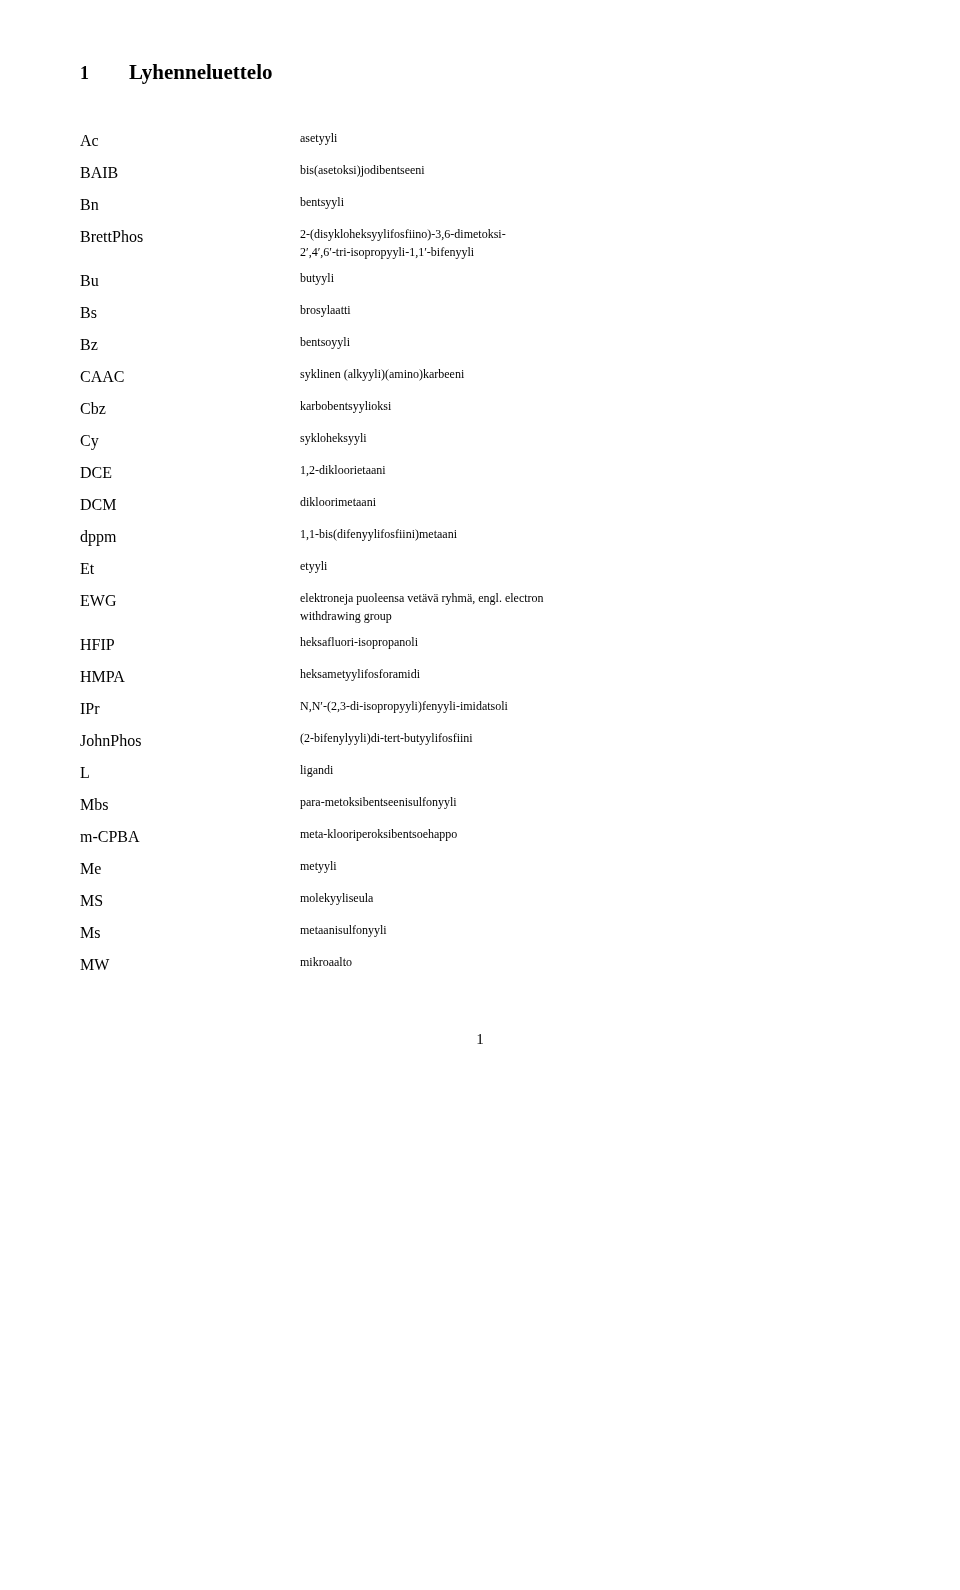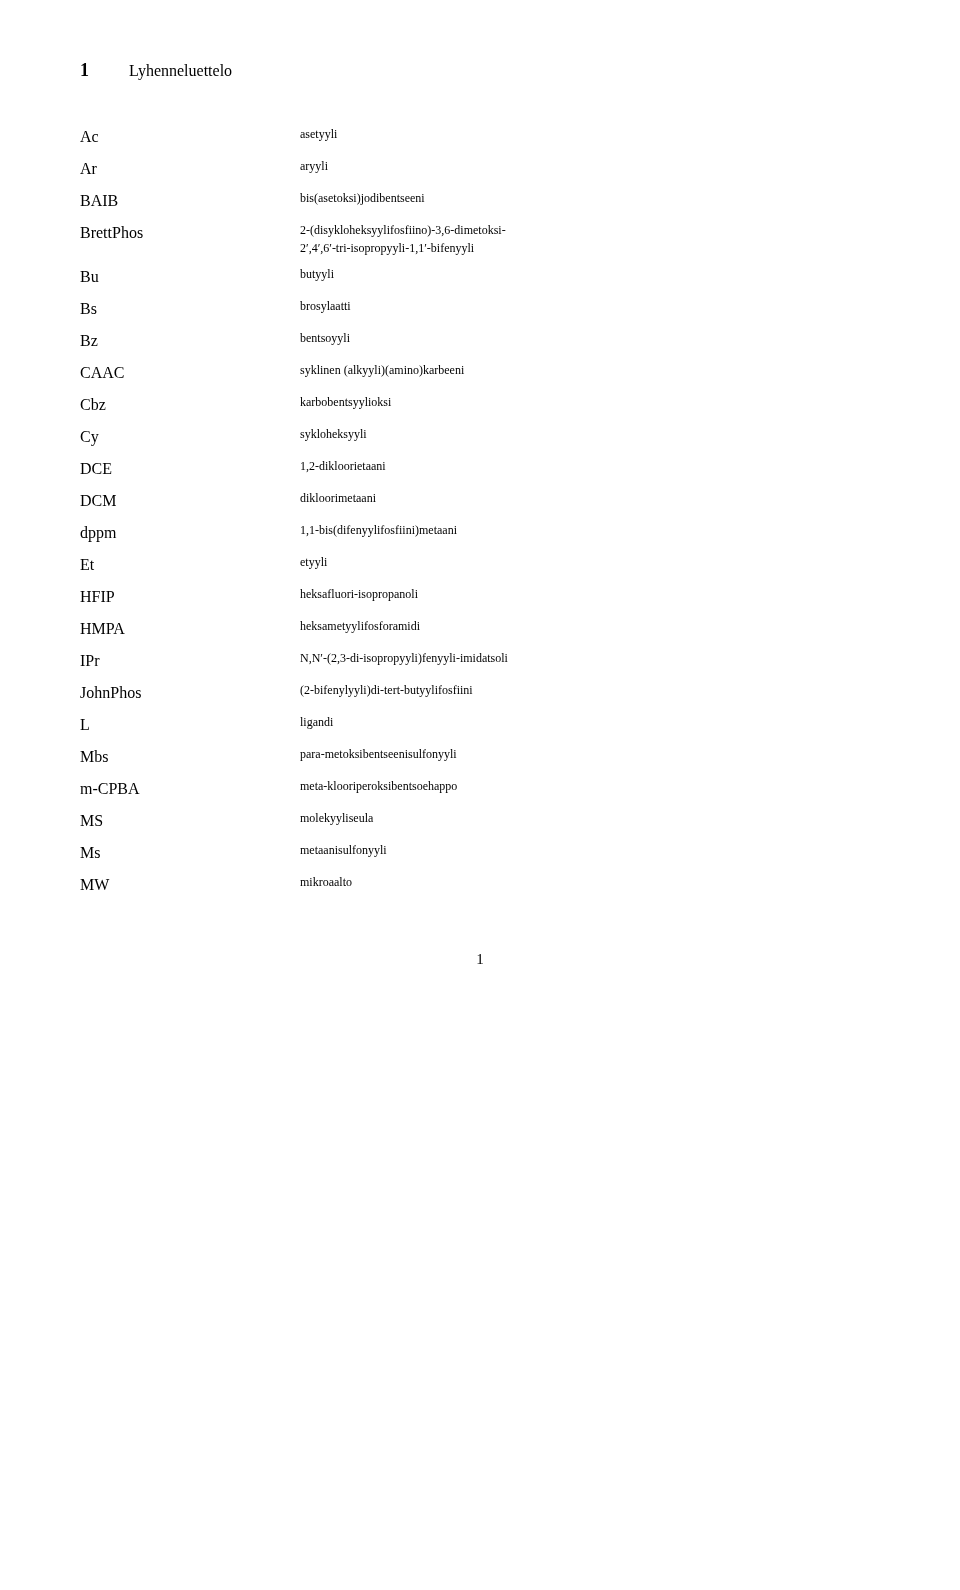--- a/index.html
+++ b/index.html
@@ -16,22 +16,22 @@
       display: flex;
       align-items: baseline;
       margin-bottom: 40px;
     }
     .chapter-number {
       font-size: 18px;
       font-weight: bold;
       margin-right: 40px;
     }
     .chapter-title {
-      font-size: 16px;
-      font-weight: normal;
+      font-size: 21px;
+      font-weight: bold;
     }
     .abbrev-table {
       width: 100%;
       border-collapse: collapse;
     }
     .abbrev-table tr td {
       padding: 4px 0;
       vertical-align: top;
       line-height: 1.5;
     }
@@ -56,26 +56,26 @@
   <span class="chapter-title">Lyhenneluettelo</span>
 </div>
 
 <table class="abbrev-table">
   <tbody id="abbrev-body">
   <tr>
         <td>Ac</td>
         <td>asetyyli</td>
       </tr>
       <tr>
-        <td>Ar</td>
-        <td>aryyli</td>
+        <td>BAIB</td>
+        <td>bis(asetoksi)jodibentseeni</td>
       </tr>
       <tr>
-        <td>BAIB</td>
-        <td>bis(asetoksi)jodibentseeni</td>
+        <td>Bn</td>
+        <td>bentsyyli</td>
       </tr>
       <tr>
         <td>BrettPhos</td>
         <td>2-(disykloheksyylifosfiino)-3,6-dimetoksi-<br>2ʹ,4ʹ,6ʹ-tri-isopropyyli-1,1ʹ-bifenyyli</td>
       </tr>
       <tr>
         <td>Bu</td>
         <td>butyyli</td>
       </tr>
       <tr>
@@ -108,20 +108,24 @@
       </tr>
       <tr>
         <td>dppm</td>
         <td>1,1-bis(difenyylifosfiini)metaani</td>
       </tr>
       <tr>
         <td>Et</td>
         <td>etyyli</td>
       </tr>
       <tr>
+        <td>EWG</td>
+        <td>elektroneja puoleensa vetävä ryhmä, engl. electron<br>withdrawing group</td>
+      </tr>
+      <tr>
         <td>HFIP</td>
         <td>heksafluori-isopropanoli</td>
       </tr>
       <tr>
         <td>HMPA</td>
         <td>heksametyylifosforamidi</td>
       </tr>
       <tr>
         <td>IPr</td>
         <td>N,Nʹ-(2,3-di-isopropyyli)fenyyli-imidatsoli</td>
@@ -136,20 +140,24 @@
       </tr>
       <tr>
         <td>Mbs</td>
         <td>para-metoksibentseenisulfonyyli</td>
       </tr>
       <tr>
         <td>m-CPBA</td>
         <td>meta-klooriperoksibentsoehappo</td>
       </tr>
       <tr>
+        <td>Me</td>
+        <td>metyyli</td>
+      </tr>
+      <tr>
         <td>MS</td>
         <td>molekyyliseula</td>
       </tr>
       <tr>
         <td>Ms</td>
         <td>metaanisulfonyyli</td>
       </tr>
       <tr>
         <td>MW</td>
         <td>mikroaalto</td>

